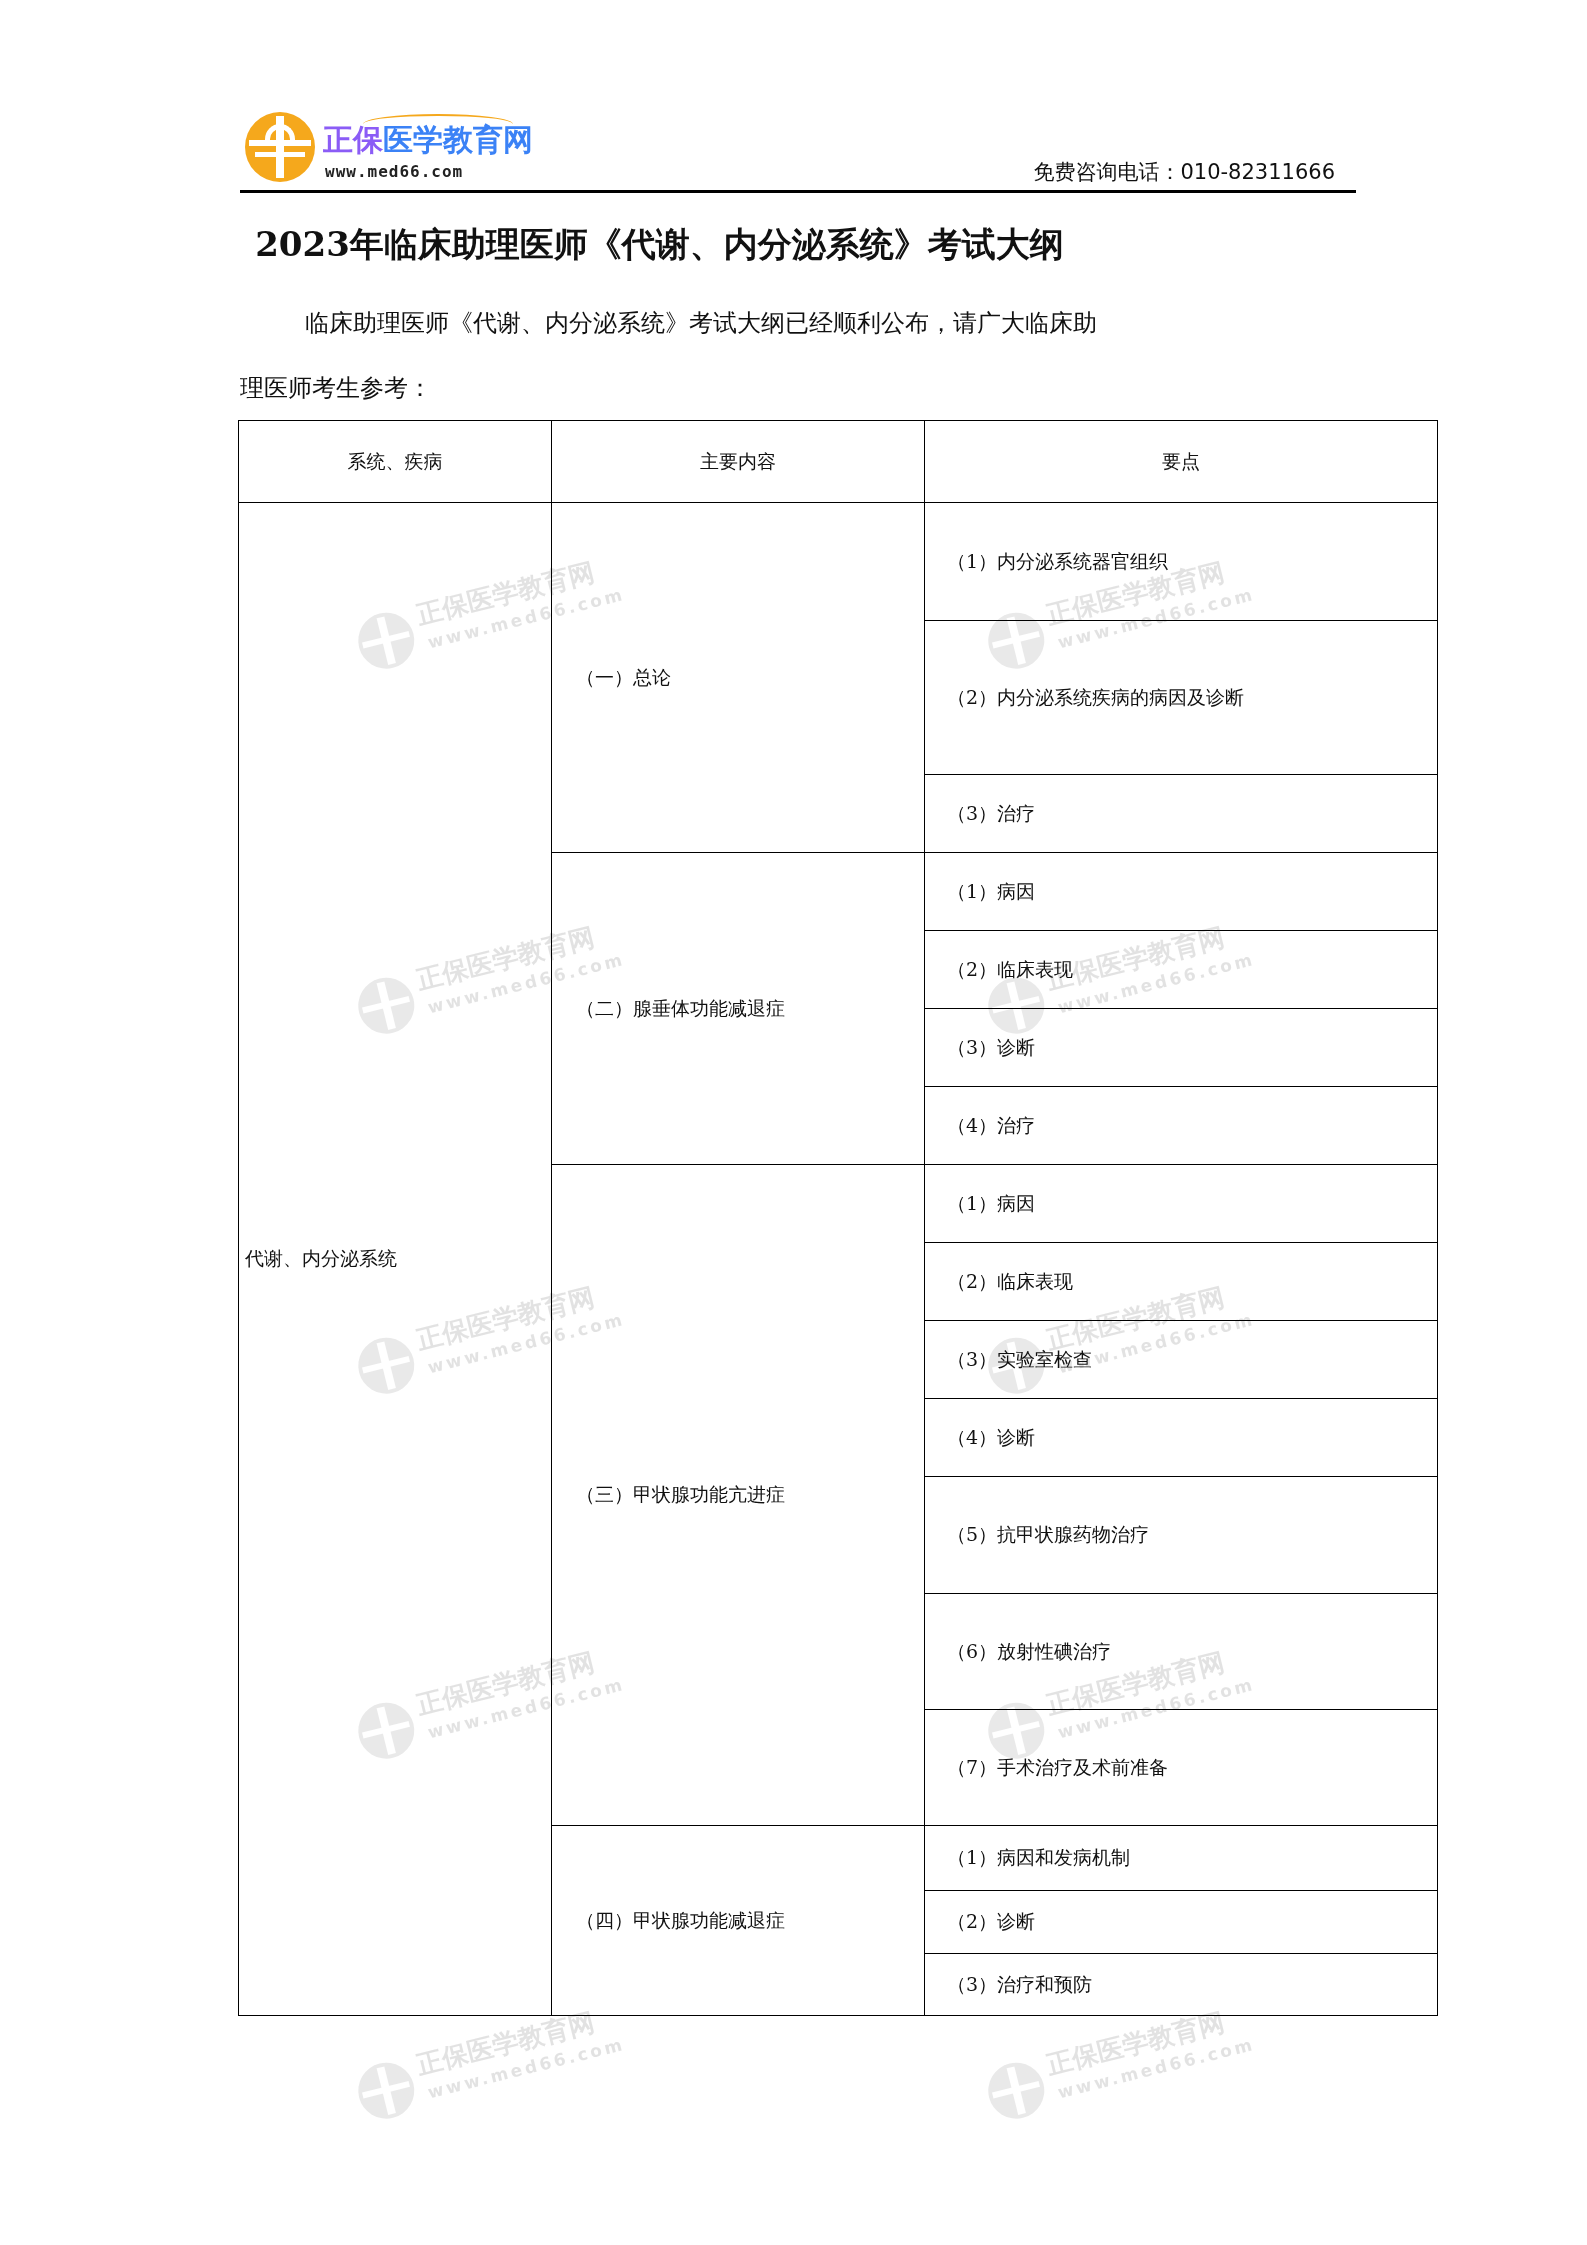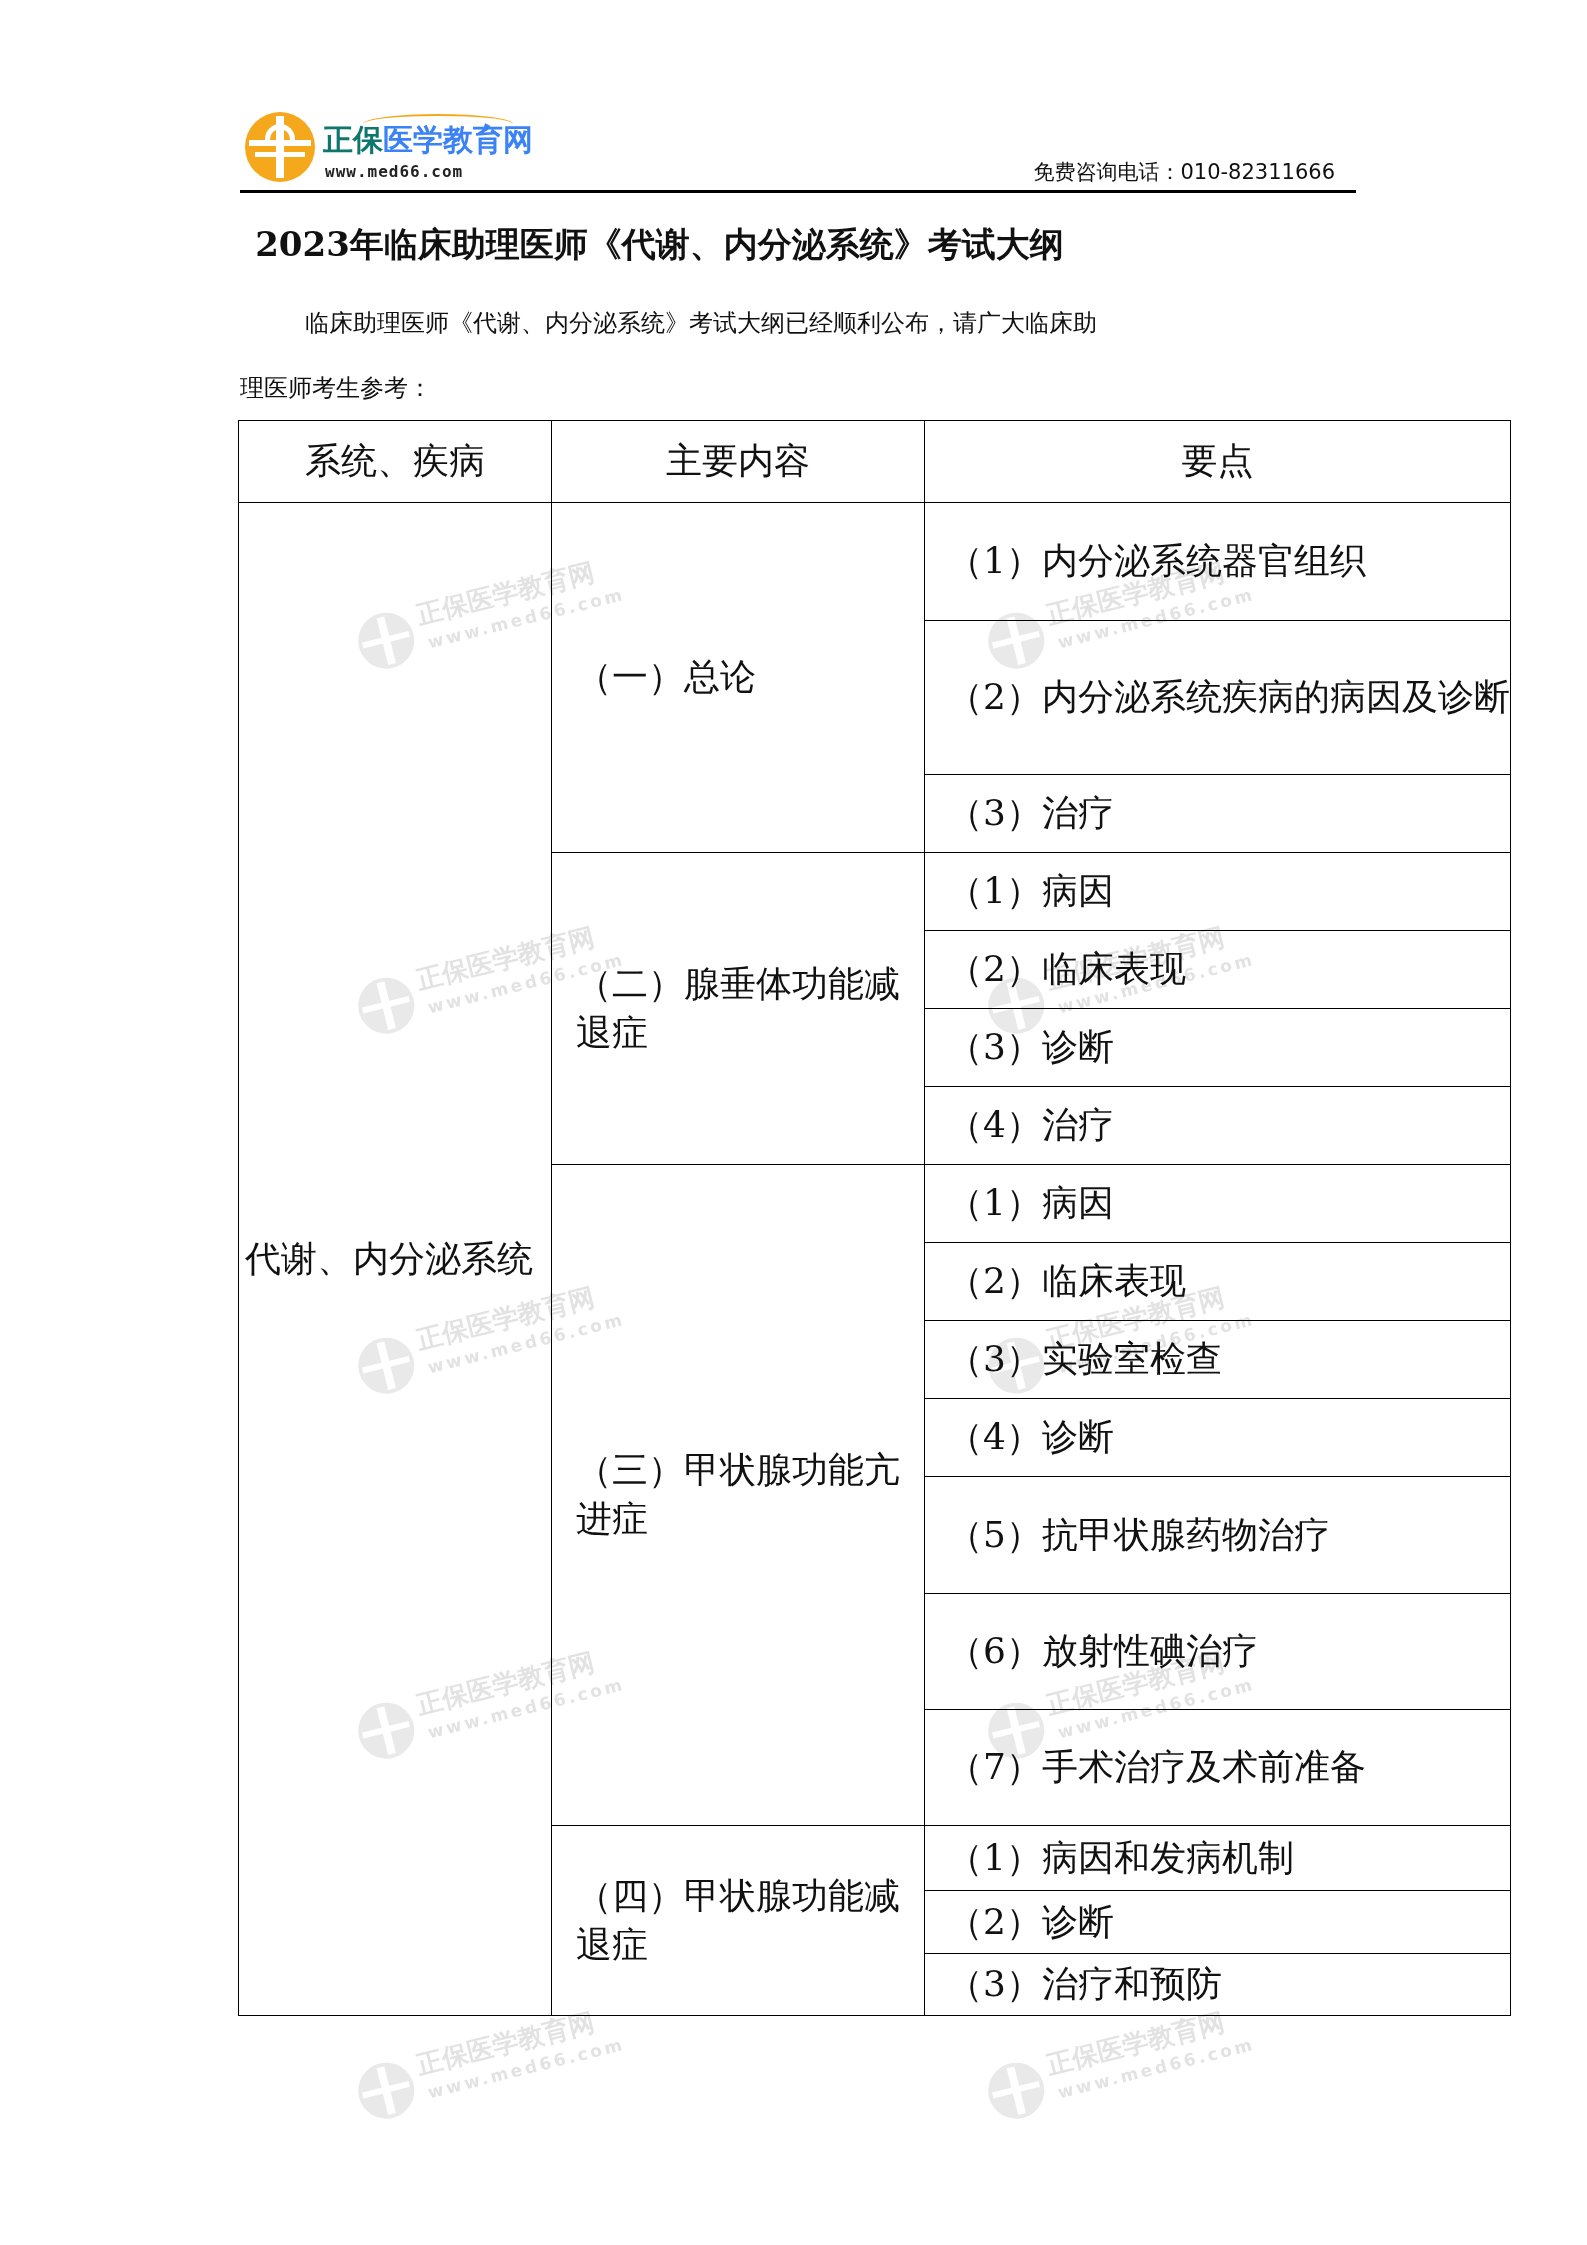--- a/index.html
+++ b/index.html
@@ -7,32 +7,32 @@
          font-family:"DejaVu Serif","Liberation Serif",serif; color:#111; }
   .abs { position:absolute; }
   
   .logo { left:245px; top:112px; width:270px; height:76px; }
   .logo-circle { position:absolute; left:0; top:0; width:70px; height:70px; border-radius:50%; background:#f5a81c; }
   .logo-circle .v { position:absolute; left:31px; top:4px; width:8px; height:62px; background:#fff; }
   .logo-circle .h1 { position:absolute; left:4px; top:28px; width:62px; height:6px; background:#fff; }
   .logo-circle .h2 { position:absolute; left:10px; top:40px; width:50px; height:5px; background:#fff; }
   .logo-circle .ring { position:absolute; left:20px; top:12px; width:30px; height:18px; border:5px solid #fff; border-bottom:none; border-radius:18px 18px 0 0; box-sizing:border-box; }
   .logo-cn { position:absolute; left:78px; top:8px; font-family:"DejaVu Sans","Liberation Sans",sans-serif; font-weight:bold; font-size:26px; letter-spacing:0px; white-space:nowrap; }
-  .logo-cn .orange { color:#0f766e; font-size:30px; }
+  .logo-cn .orange { color:#8b5cf6; font-size:30px; }
   .logo-cn .dark { color:#3b82f6; font-size:30px; }
   .logo-arc { position:absolute; left:118px; top:2px; width:150px; height:18px; border-top:2px solid #f5a81c; border-radius:50% 50% 0 0; }
   .logo-url { position:absolute; left:80px; top:50px; font-family:"DejaVu Sans Mono","Liberation Mono",monospace; font-weight:bold; font-size:16px; color:#222; letter-spacing:1px; }
   .phone { right:252px; top:158px; font-family:"DejaVu Sans","Liberation Sans",sans-serif; font-size:21px; color:#111; white-space:nowrap; }
   .rule { left:240px; top:190px; width:1116px; height:3px; background:#000; }
   .title { left:0; width:1319px; top:222px; text-align:center; font-weight:bold; font-size:34px; white-space:nowrap; }
   .para { font-size:24px; white-space:nowrap; }
   .p1 { left:305px; top:307px; }
   .p2 { left:240px; top:372px; }
   
-  .tbl { position:absolute; left:238px; top:420px; border-collapse:collapse; table-layout:fixed; font-size:36px; }
+  .tbl { position:absolute; left:238px; top:420px; border-collapse:collapse; table-layout:fixed; font-size:19px; }
   .tbl td { border:1.5px solid #000; padding:0; vertical-align:middle; }
   .tbl .c1 { width:313px; }
   .tbl .c2 { width:373px; }
   .tbl .c3 { width:513px; }
   .tbl th { border:1.5px solid #000; font-weight:normal; height:79px; text-align:center; }
   .tbl .col1cell { padding-left:6px; }
   .tbl .col2cell { padding-left:24px; }
   .tbl .col3cell { padding-left:22px; white-space:nowrap; }
   
   .wm { position:absolute; width:260px; height:90px; opacity:0.18; transform:rotate(-14deg); pointer-events:none; }

